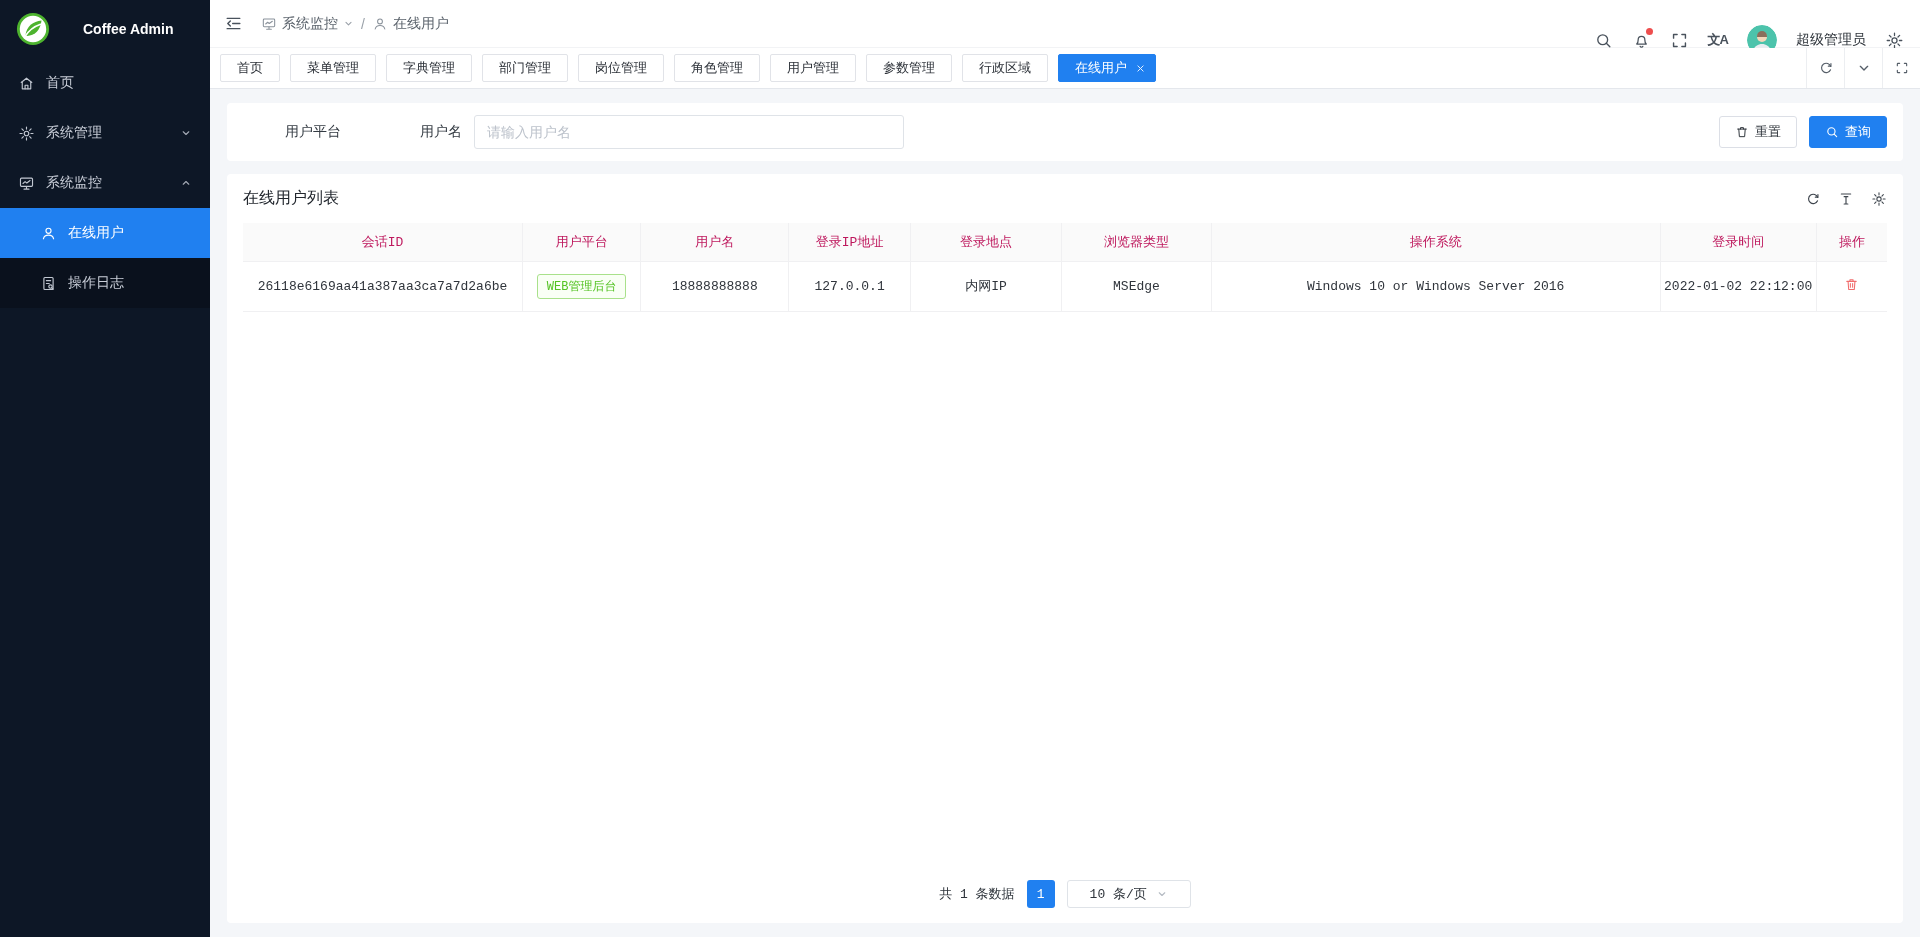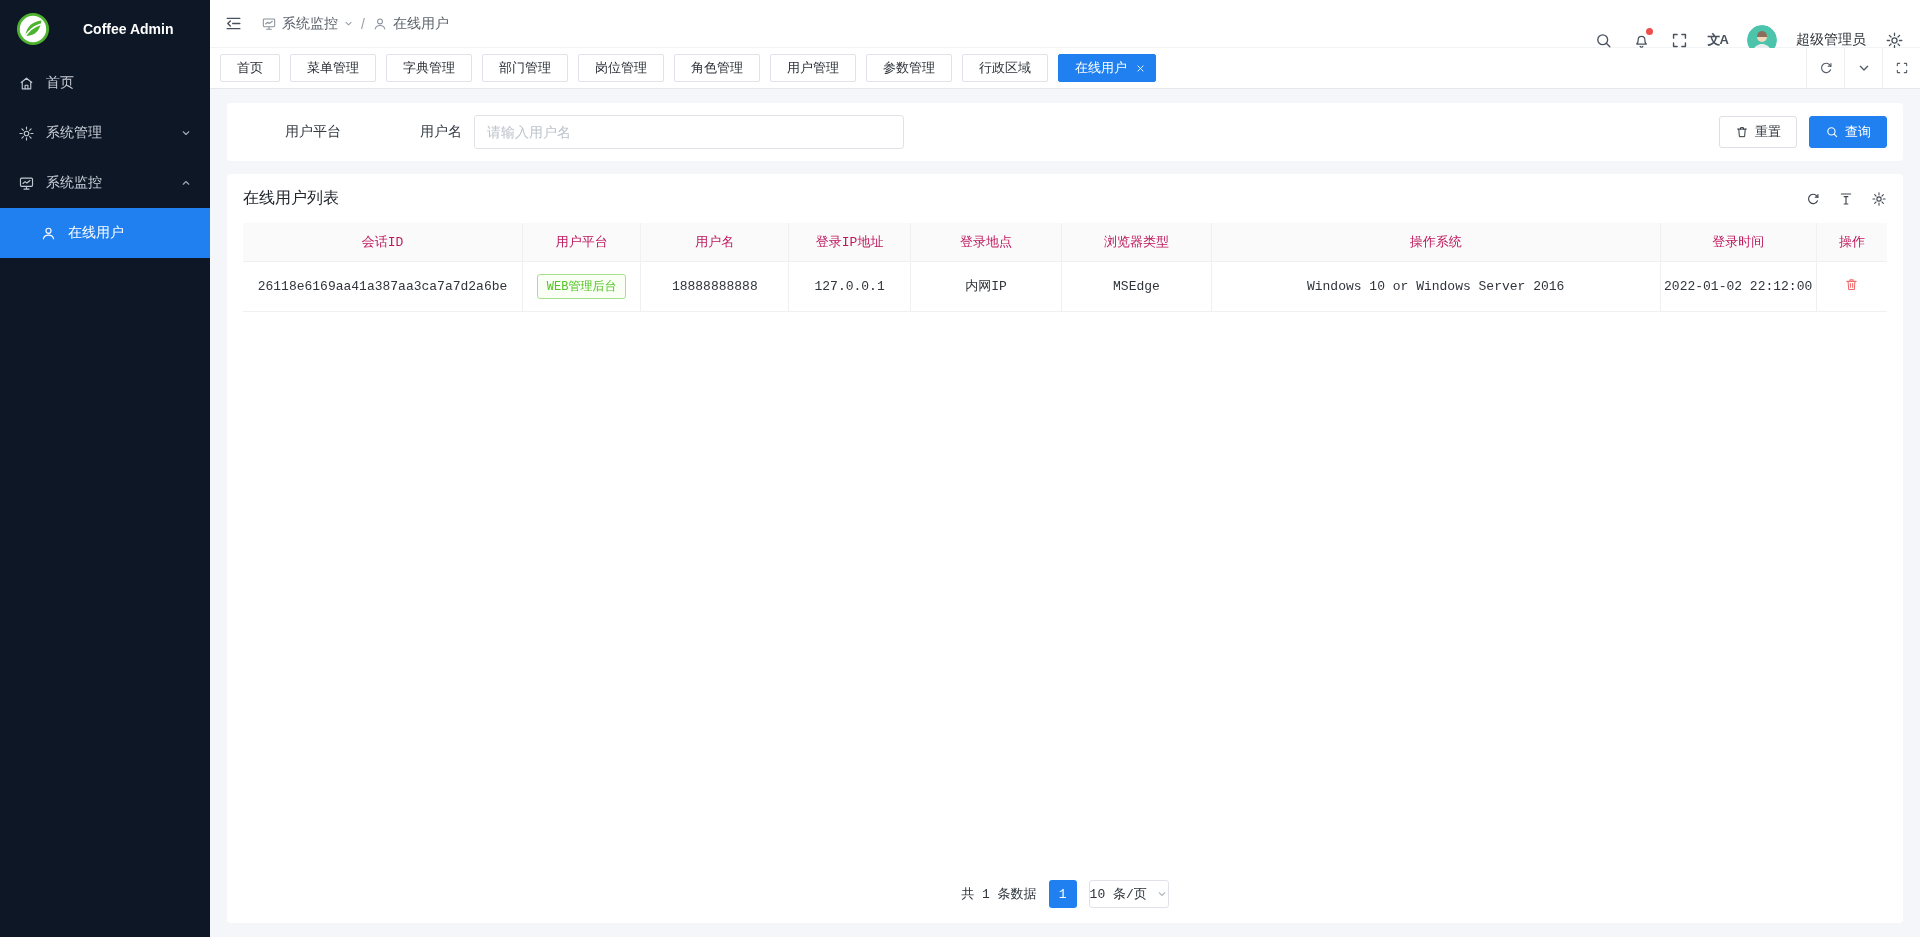--- a/index.html
+++ b/index.html
@@ -78,21 +78,21 @@
   table { width:100%; border-collapse:collapse; table-layout:fixed; }
   th { background:#fafafa; height:38px; font-size:13px; font-weight:500; color:#be185d; text-align:center; border-bottom:1px solid #f0f0f2; }
   th:not(:last-child), td:not(:last-child) { border-right:1px solid #f0f0f2; }
   td { height:50px; font-size:13px; color:#30353c; text-align:center; border-bottom:1px solid #f0f0f2; }
   .tag-green { display:inline-block; padding:3px 9px; font-size:12px; color:#53c322; border:1px solid #a9e18b; background:#f9fff5; border-radius:3px; }
   .row-del { display:inline-flex; color:#f16d6d; cursor:pointer; }
   .row-del svg { width:15px; height:15px; }
 
   .card-foot { margin-top:auto; height:58px; display:flex; align-items:center; justify-content:center; gap:12px; flex-shrink:0; font-size:13px; color:#2e343b; }
   .page-num { width:28px; height:28px; border-radius:3px; background:#2080f0; color:#fff; display:flex; align-items:center; justify-content:center; font-size:13px; cursor:pointer; }
-  .size-select { height:28px; border:1px solid #dfe3e8; border-radius:3px; padding:0 0; display:flex; align-items:center; gap:9px; cursor:pointer; background:#fff; }
+  .size-select { height:28px; border:1px solid #dfe3e8; border-radius:3px; padding:0 22px; display:flex; align-items:center; gap:9px; cursor:pointer; background:#fff; }
   .size-select svg { width:12px; height:12px; color:#b4bac2; }
 </style>
 </head>
 <body>
 
 <aside class="sidebar">
   <div class="logo-row">
     <svg class="logo-mark" viewBox="0 0 36 36">
       <circle cx="18" cy="18" r="17" fill="#4db32e"></circle>
       <circle cx="18" cy="18" r="14" fill="#ffffff"></circle>
@@ -131,20 +131,29 @@
           <path d="M6.5 14.5L12 9l5.5 5.5"></path>
         </svg>
     </div>
     <div class="submenu">
       <div class="menu-item active">
         <svg class="m-icon" viewBox="0 0 24 24" fill="none" stroke="currentColor" stroke-width="1.6" stroke-linecap="round" stroke-linejoin="round">
           <circle cx="12" cy="8.2" r="3.6"></circle>
             <path d="M4.8 19.5c.8-3.6 3.6-5.3 7.2-5.3s6.4 1.7 7.2 5.3"></path>
         </svg>
         <span>在线用户</span>
+      </div>
+      <div class="menu-item">
+        <svg class="m-icon" viewBox="0 0 24 24" fill="none" stroke="currentColor" stroke-width="1.6" stroke-linecap="round" stroke-linejoin="round">
+          <rect x="5.5" y="3.5" width="13" height="17" rx="1.4"></rect>
+            <path d="M9 8h6M9 12h4"></path>
+            <circle cx="14.8" cy="16.3" r="2.4"></circle>
+            <path d="M16.6 18.1l2 2"></path>
+        </svg>
+        <span>操作日志</span>
       </div>
     </div>
   </nav>
 </aside>
 
 <div class="main">
 
   <header class="topbar">
     <svg class="tb-icon" viewBox="0 0 24 24" fill="none" stroke="currentColor" stroke-width="1.8" stroke-linecap="round" stroke-linejoin="round">
       <path d="M4 5.5h16M11 12h9M4 18.5h16M8 8.8L4.8 12L8 15.2"></path>

